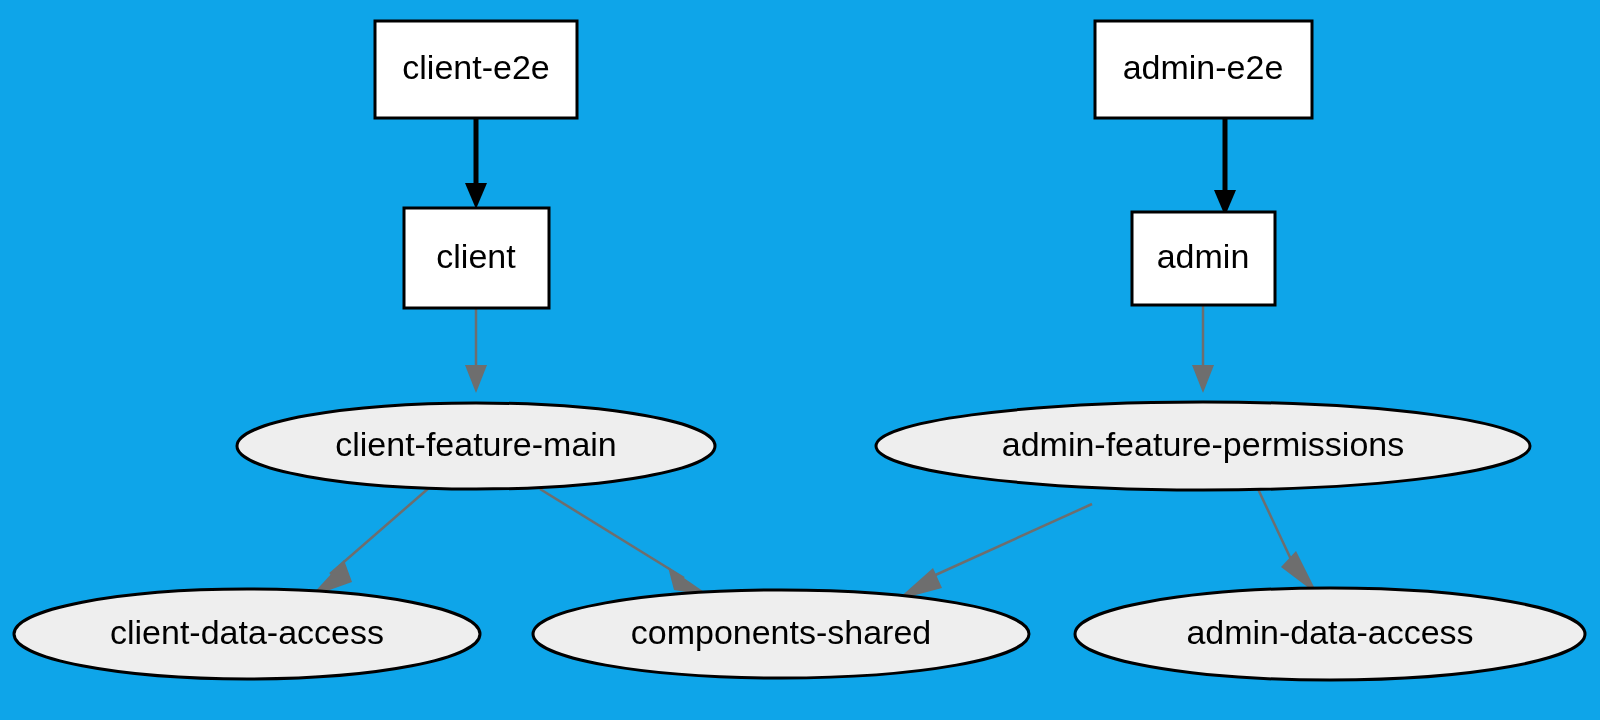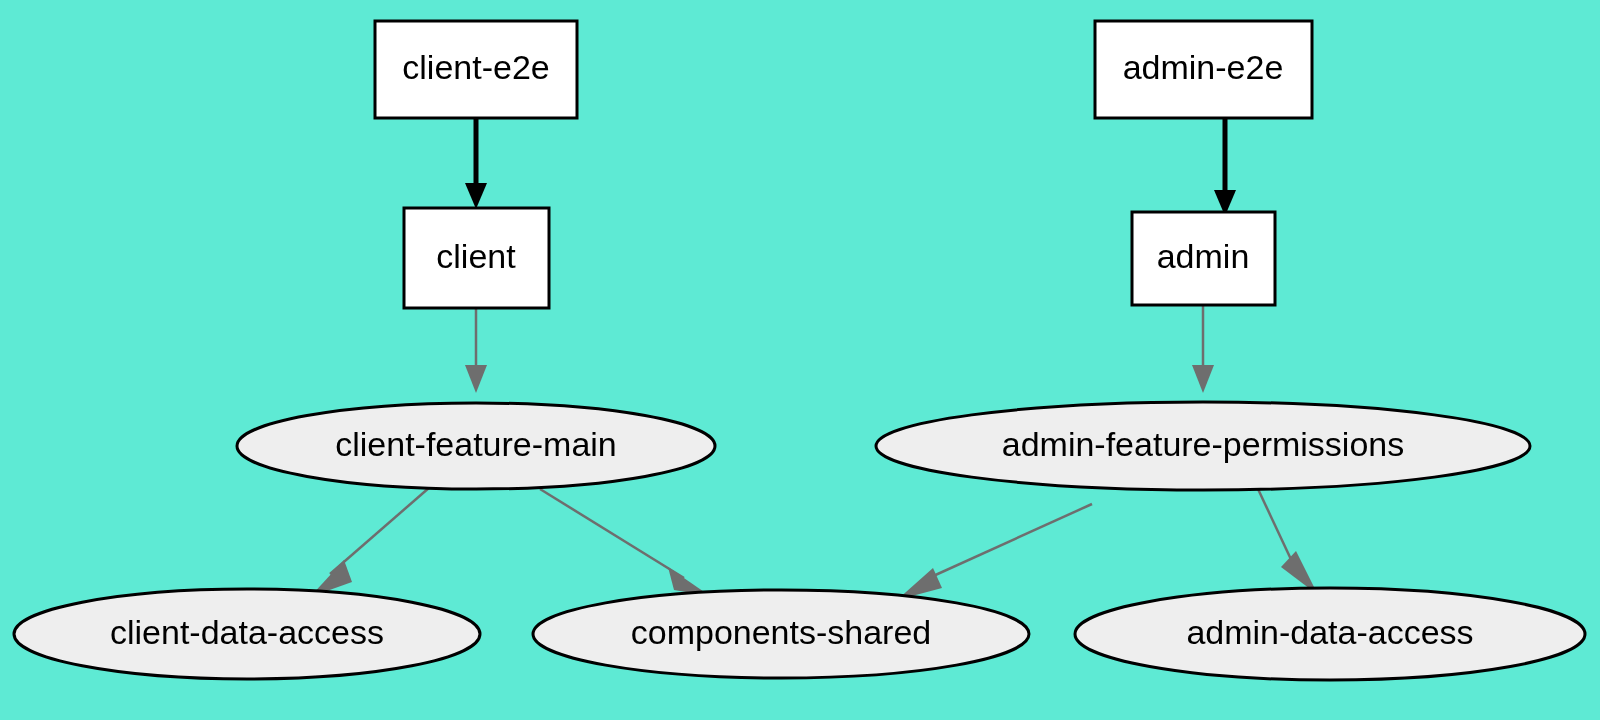--- a/index.html
+++ b/index.html
@@ -10,21 +10,21 @@
   body {
     width: 1600px;
     height: 720px;
     overflow: hidden;
     font-family: "Liberation Sans", sans-serif;
   }
   #graph-root {
     position: relative;
     width: 1600px;
     height: 720px;
-    background: #5eead4;
+    background: #0ea5e9;
   }
   svg.graph-canvas {
     display: block;
     width: 1600px;
     height: 720px;
   }
   .node-box-shape {
     fill: #ffffff;
     stroke: #000000;
     stroke-width: 3;

